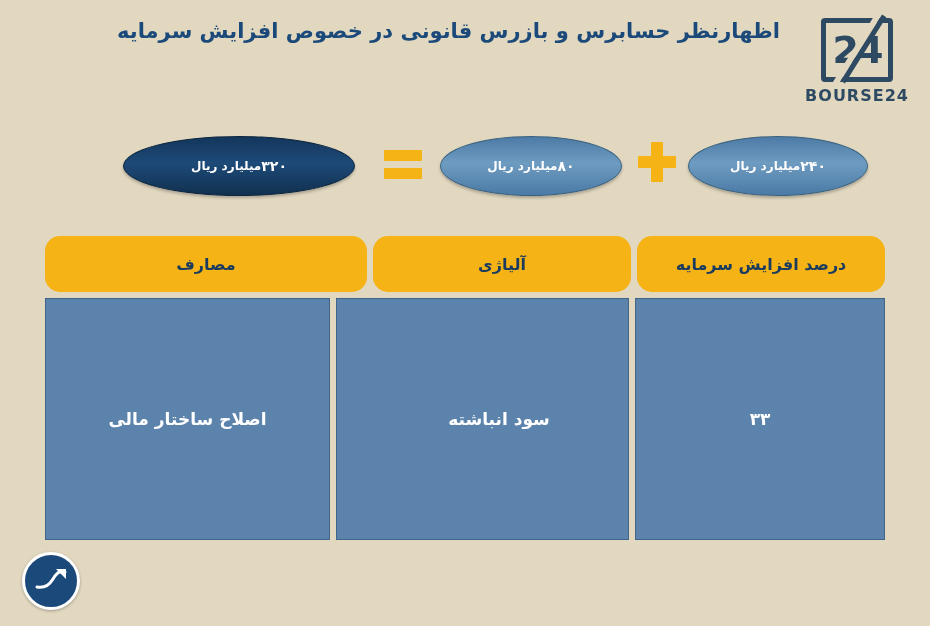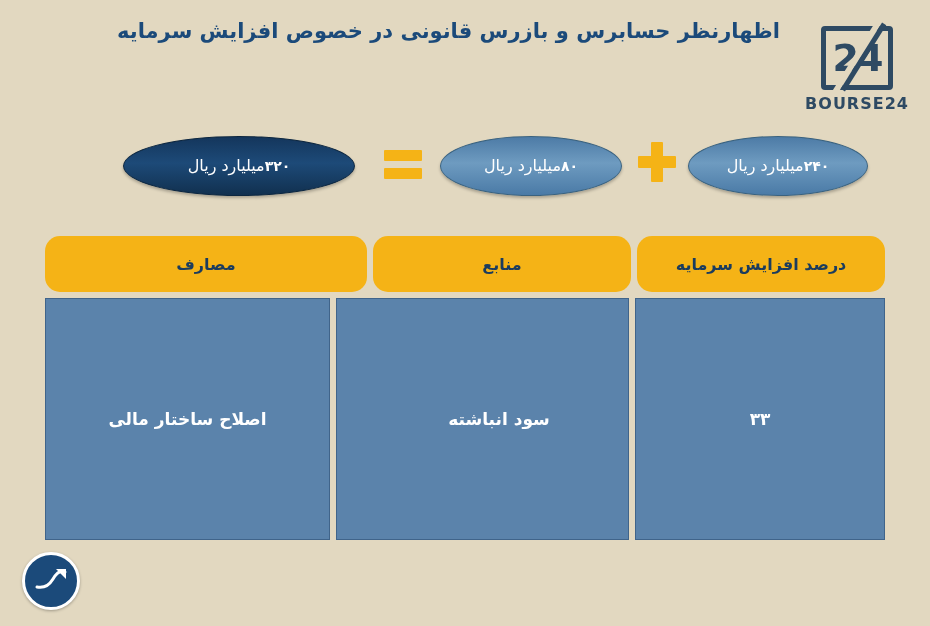--- a/index.html
+++ b/index.html
@@ -25,21 +25,21 @@
     top: 10px;
     right: 18px;
     width: 110px;
     height: 100px;
     text-align: center;
     color: #2e4a63;
   }
   .logo-mark {
     width: 72px;
     height: 64px;
-    margin: 16px auto 0 auto;
+    margin: 8px auto 0 auto;
     position: relative;
   }
   .logo-mark .frame {
     position: absolute;
     inset: 0;
     border: 5px solid #2e4a63;
     border-radius: 4px;
   }
   .logo-mark .digit {
     position: absolute;
@@ -120,22 +120,22 @@
     color: #ffffff;
     text-align: center;
     box-shadow: 0 2px 3px rgba(0,0,0,0.25);
   }
   .ellipse .val {
     font-size: 14px;
     font-weight: bold;
     line-height: 1.5;
   }
   .ellipse .unit {
-    font-size: 16px;
-    font-weight: normal;
+    font-size: 12px;
+    font-weight: bold;
     line-height: 1.5;
   }
   #ell-a {
     right: 62px;
     width: 178px;
     height: 58px;
     background: linear-gradient(180deg, #4d7ba6 0%, #6e9bc0 45%, #4a7aa6 100%);
     border: 1px solid #3a627f;
   }
   #ell-b {
@@ -277,21 +277,21 @@
     <div class="val">۳۲۰</div>
     <div class="unit">میلیارد ریال</div>
   </div>
 
 </div>
 
 <div class="table">
 
   <div class="row row-head">
     <div class="cell c-percent">درصد افزایش سرمایه</div>
-    <div class="cell c-source">منابع</div>
+    <div class="cell c-source">آلیاژی</div>
     <div class="cell c-usage">مصارف</div>
   </div>
 
   <div class="row row-body">
     <div class="cell c-percent">۳۳</div>
     <div class="cell c-source">سود انباشته</div>
     <div class="cell c-usage">اصلاح ساختار مالی</div>
   </div>
 
 </div>

